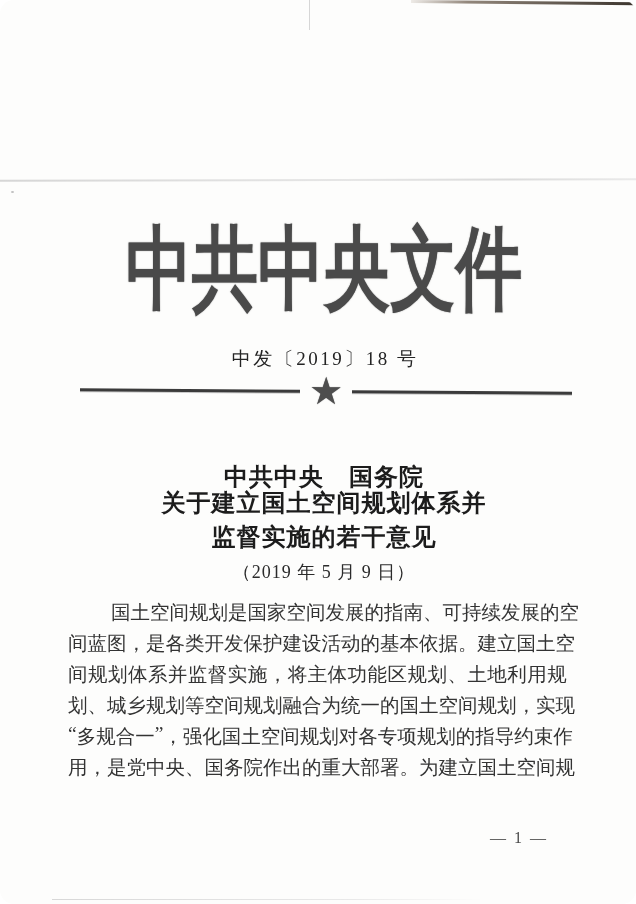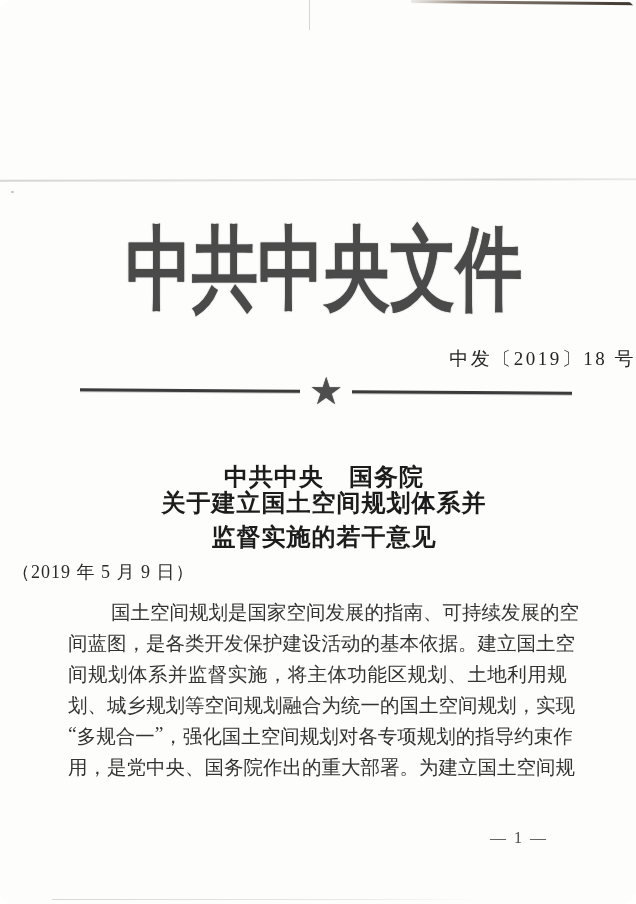--- a/index.html
+++ b/index.html
@@ -67,21 +67,21 @@
     letter-spacing: 0px;
     color: #4a4a4a;
     text-shadow: 0 0 1px #6e6e6e;
     transform: scaleY(1.38);
     transform-origin: top center;
     white-space: nowrap;
   }
   .doc-number {
     position: absolute;
     top: 346px; left: 14px; right: 0;
-    text-align: right;
+    text-align: center;
     font-size: 19px;
     letter-spacing: 2.5px;
     color: #242424;
   }
 
   
   .rule-row {
     position: absolute;
     top: 374px; left: 80px;
     width: 492px; height: 34px;
@@ -113,20 +113,21 @@
     letter-spacing: 1px;
     color: #1c1c1c;
     white-space: nowrap;
   }
   .t1 { top: 461px; }
   .t2 { top: 487px; }
   .t3 { top: 521px; }
   .doc-date {
     position: absolute;
     top: 560px; left: 12px; right: 0;
+    text-align: center;
     font-size: 18px;
     letter-spacing: 1px;
     color: #2b2b2b;
   }
 
   
   .body-block {
     position: absolute;
     top: 599px; left: 68px;
     width: 499px;

